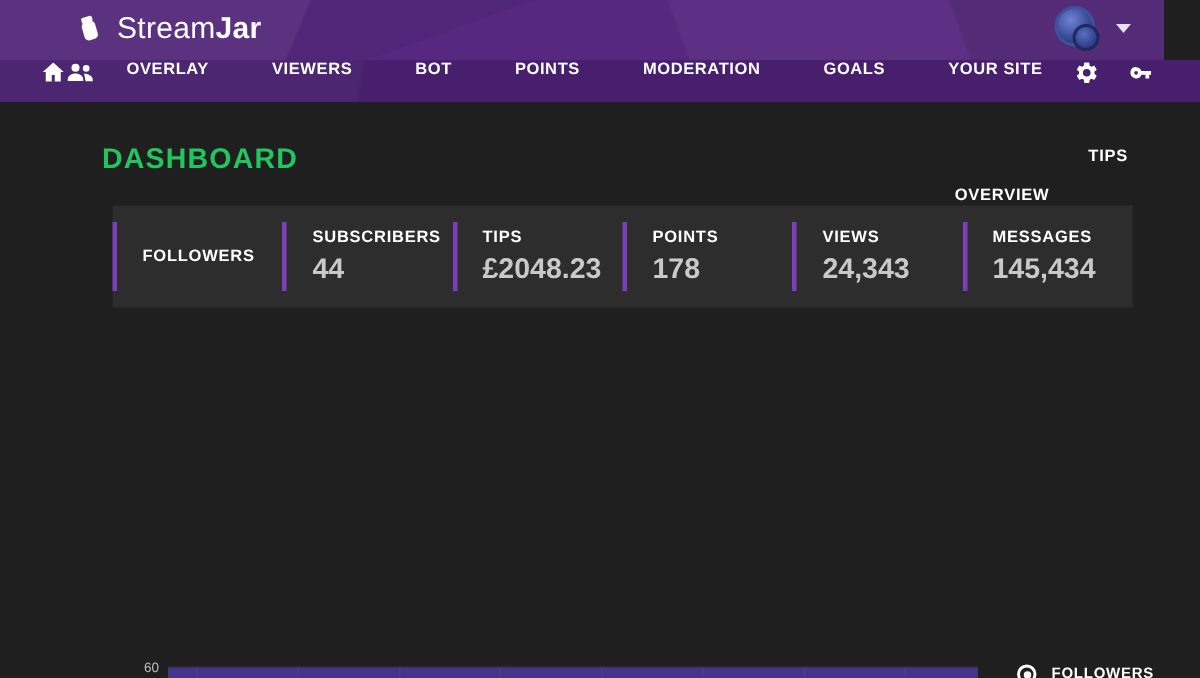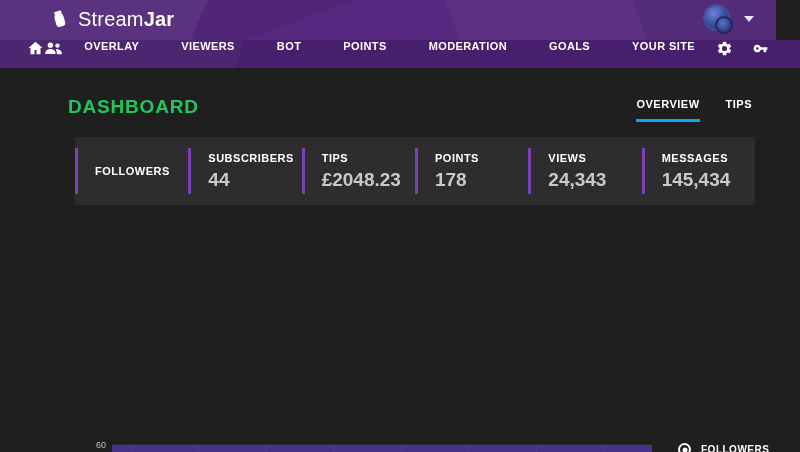--- a/index.html
+++ b/index.html
@@ -38,21 +38,21 @@
     padding:0 21px; cursor:pointer; white-space:nowrap; }
   .nav-right { margin-left:auto; display:flex; align-items:center; gap:18px; padding-right:4px; }
   .nav svg { display:block; }
 
   
   .page-title { position:absolute; left:68px; top:96px; color:#22c55e; font-size:19px;
     font-weight:700; letter-spacing:0.8px; }
   .tabs { position:absolute; right:48px; top:98px; display:flex; gap:26px; }
   .tab { color:#fff; font-size:11px; font-weight:700; letter-spacing:0.5px;
     padding-bottom:9px; cursor:pointer; }
-  .tab.active { border-bottom:3px solid #0ea5e9; }
+  .tab.active { border-bottom:3px solid #0ea5e9;margin-top:26px; }
 
   
   .stats { position:absolute; left:75px; top:137px; width:680px; height:68px;
     background:#2d2d2d; display:flex; align-items:center; }
   .stat { flex:1; height:46px; border-left:3px solid #7c3fb8; padding-left:17px;
     display:flex; flex-direction:column; justify-content:center; gap:5px; }
   .stat-label { color:#fff; font-size:11px; font-weight:700; letter-spacing:0.5px; }
   .stat-value { color:#c9c9c9; font-size:19px; font-weight:700; }
 
   

